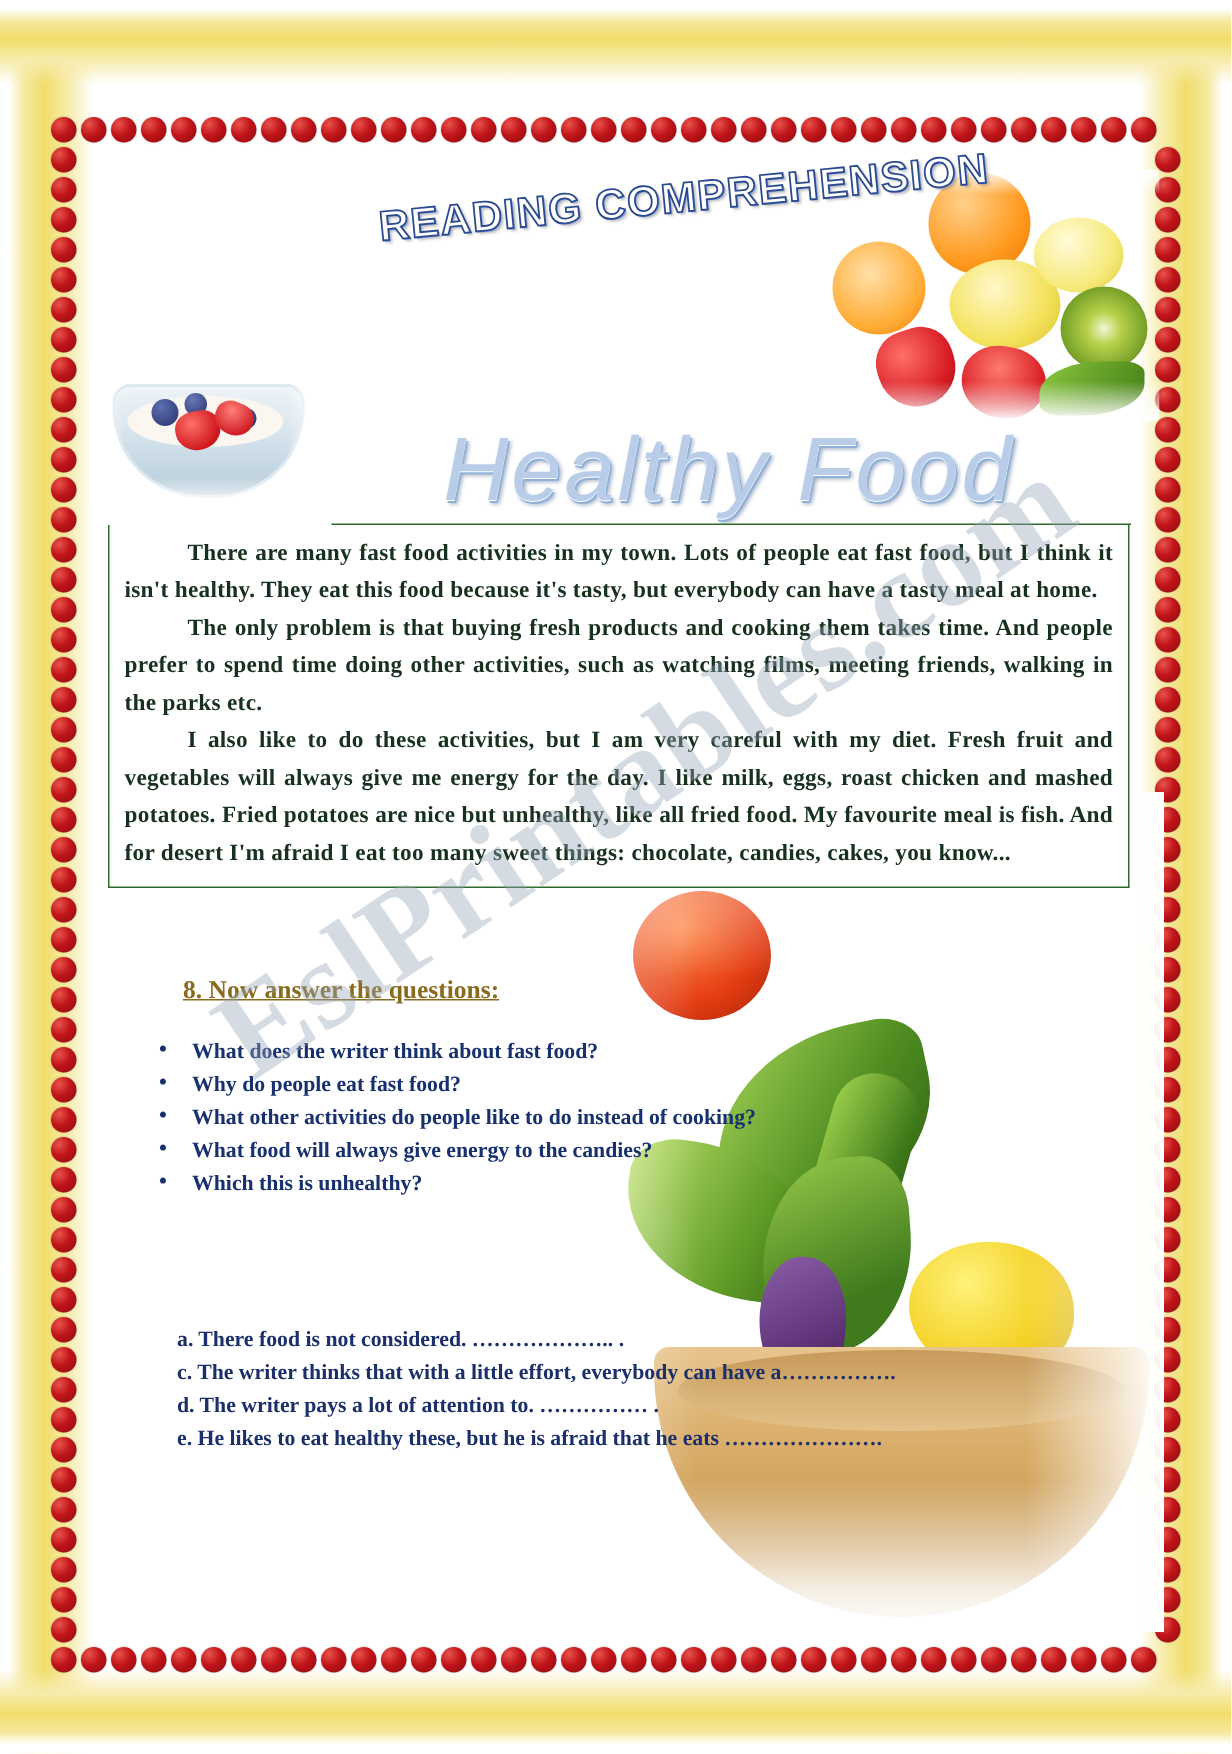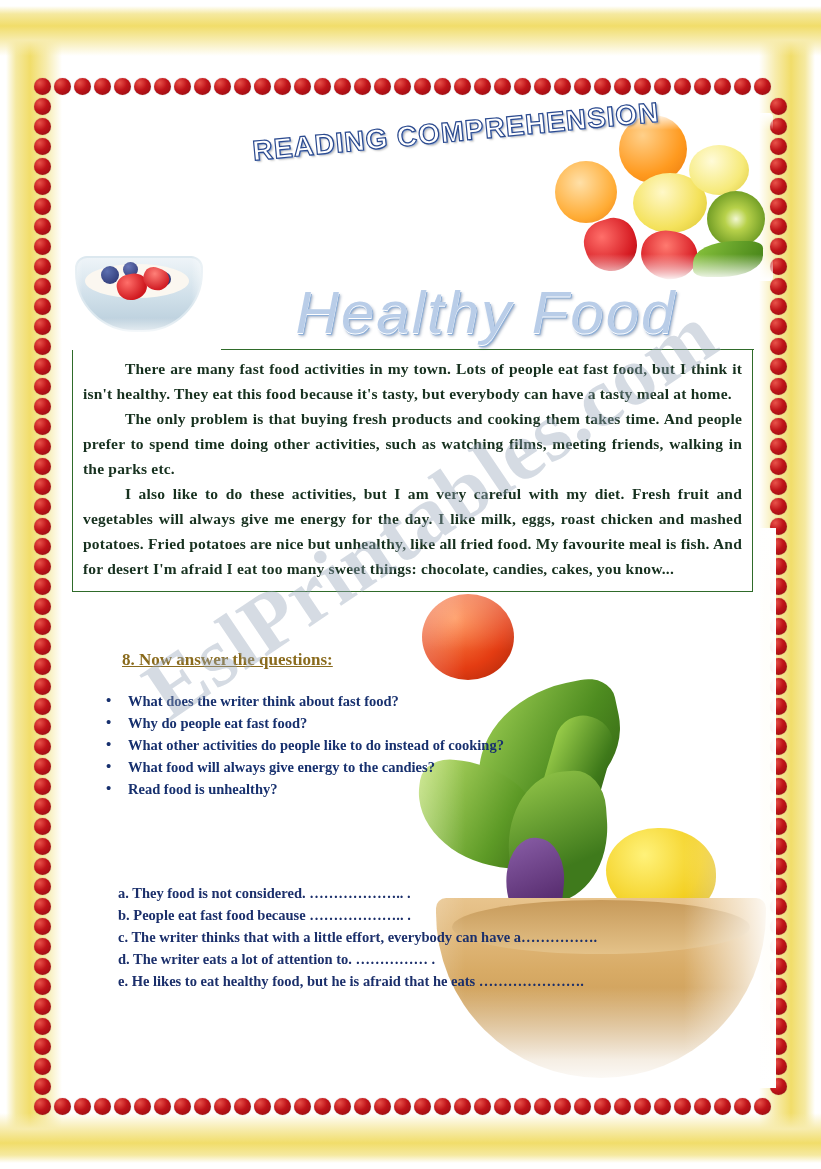--- a/index.html
+++ b/index.html
@@ -622,28 +622,27 @@
       <p>I also like to do these activities, but I am very careful with my diet. Fresh fruit and vegetables will always give me energy for the day. I like milk, eggs, roast chicken and mashed potatoes. Fried potatoes are nice but unhealthy, like all fried food. My favourite meal is fish. And for desert I'm afraid I eat too many sweet things: chocolate, candies, cakes, you know...</p>
     </div>
 
     <div class="q-heading q2">8. Now answer the questions:</div>
 
     <ul class="questions">
       <li>What does the writer think about fast food?</li>
       <li>Why do people eat fast food?</li>
       <li>What other activities do people like to do instead of cooking?</li>
       <li>What food will always give energy to the candies?</li>
-      <li>Read food is unhealthy?</li>
+      <li>Which this is unhealthy?</li>
     </ul>
 
 
     <div class="sentences">
-      <div>a. They food is not considered. ……………….. .</div>
-      <div>b. People eat fast food because ……………….. .</div>
+      <div>a. There food is not considered. ……………….. .</div>
       <div>c. The writer thinks that with a little effort, everybody can have a…………….</div>
-      <div>d. The writer eats a lot of attention to. …………… .</div>
-      <div>e. He likes to eat healthy food, but he is afraid that he eats ………………….</div>
+      <div>d. The writer pays a lot of attention to. …………… .</div>
+      <div>e. He likes to eat healthy these, but he is afraid that he eats ………………….</div>
     </div>
 
     <div class="watermark">EslPrintables.com</div>
 
   </div>
 </div>
 
 </body></html>

